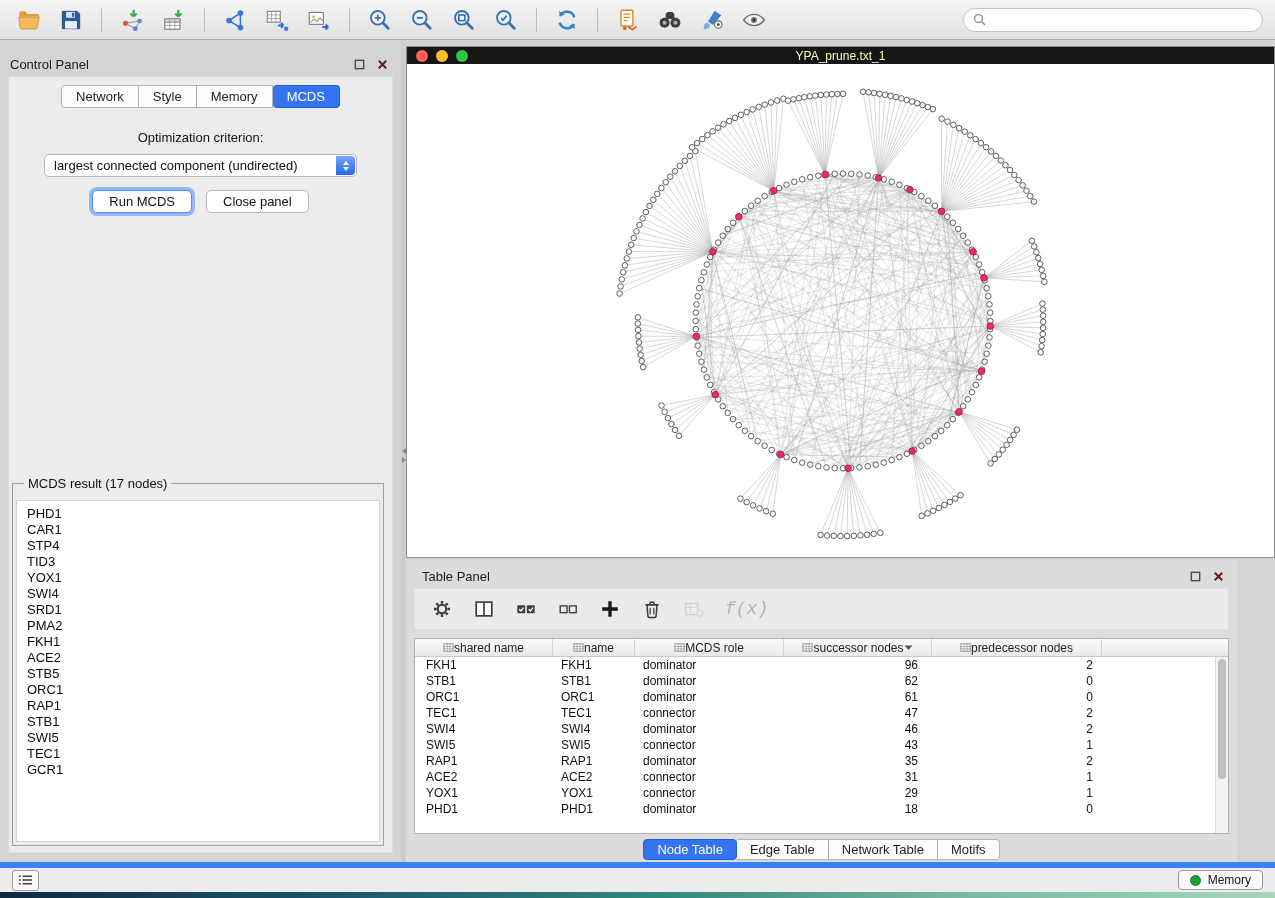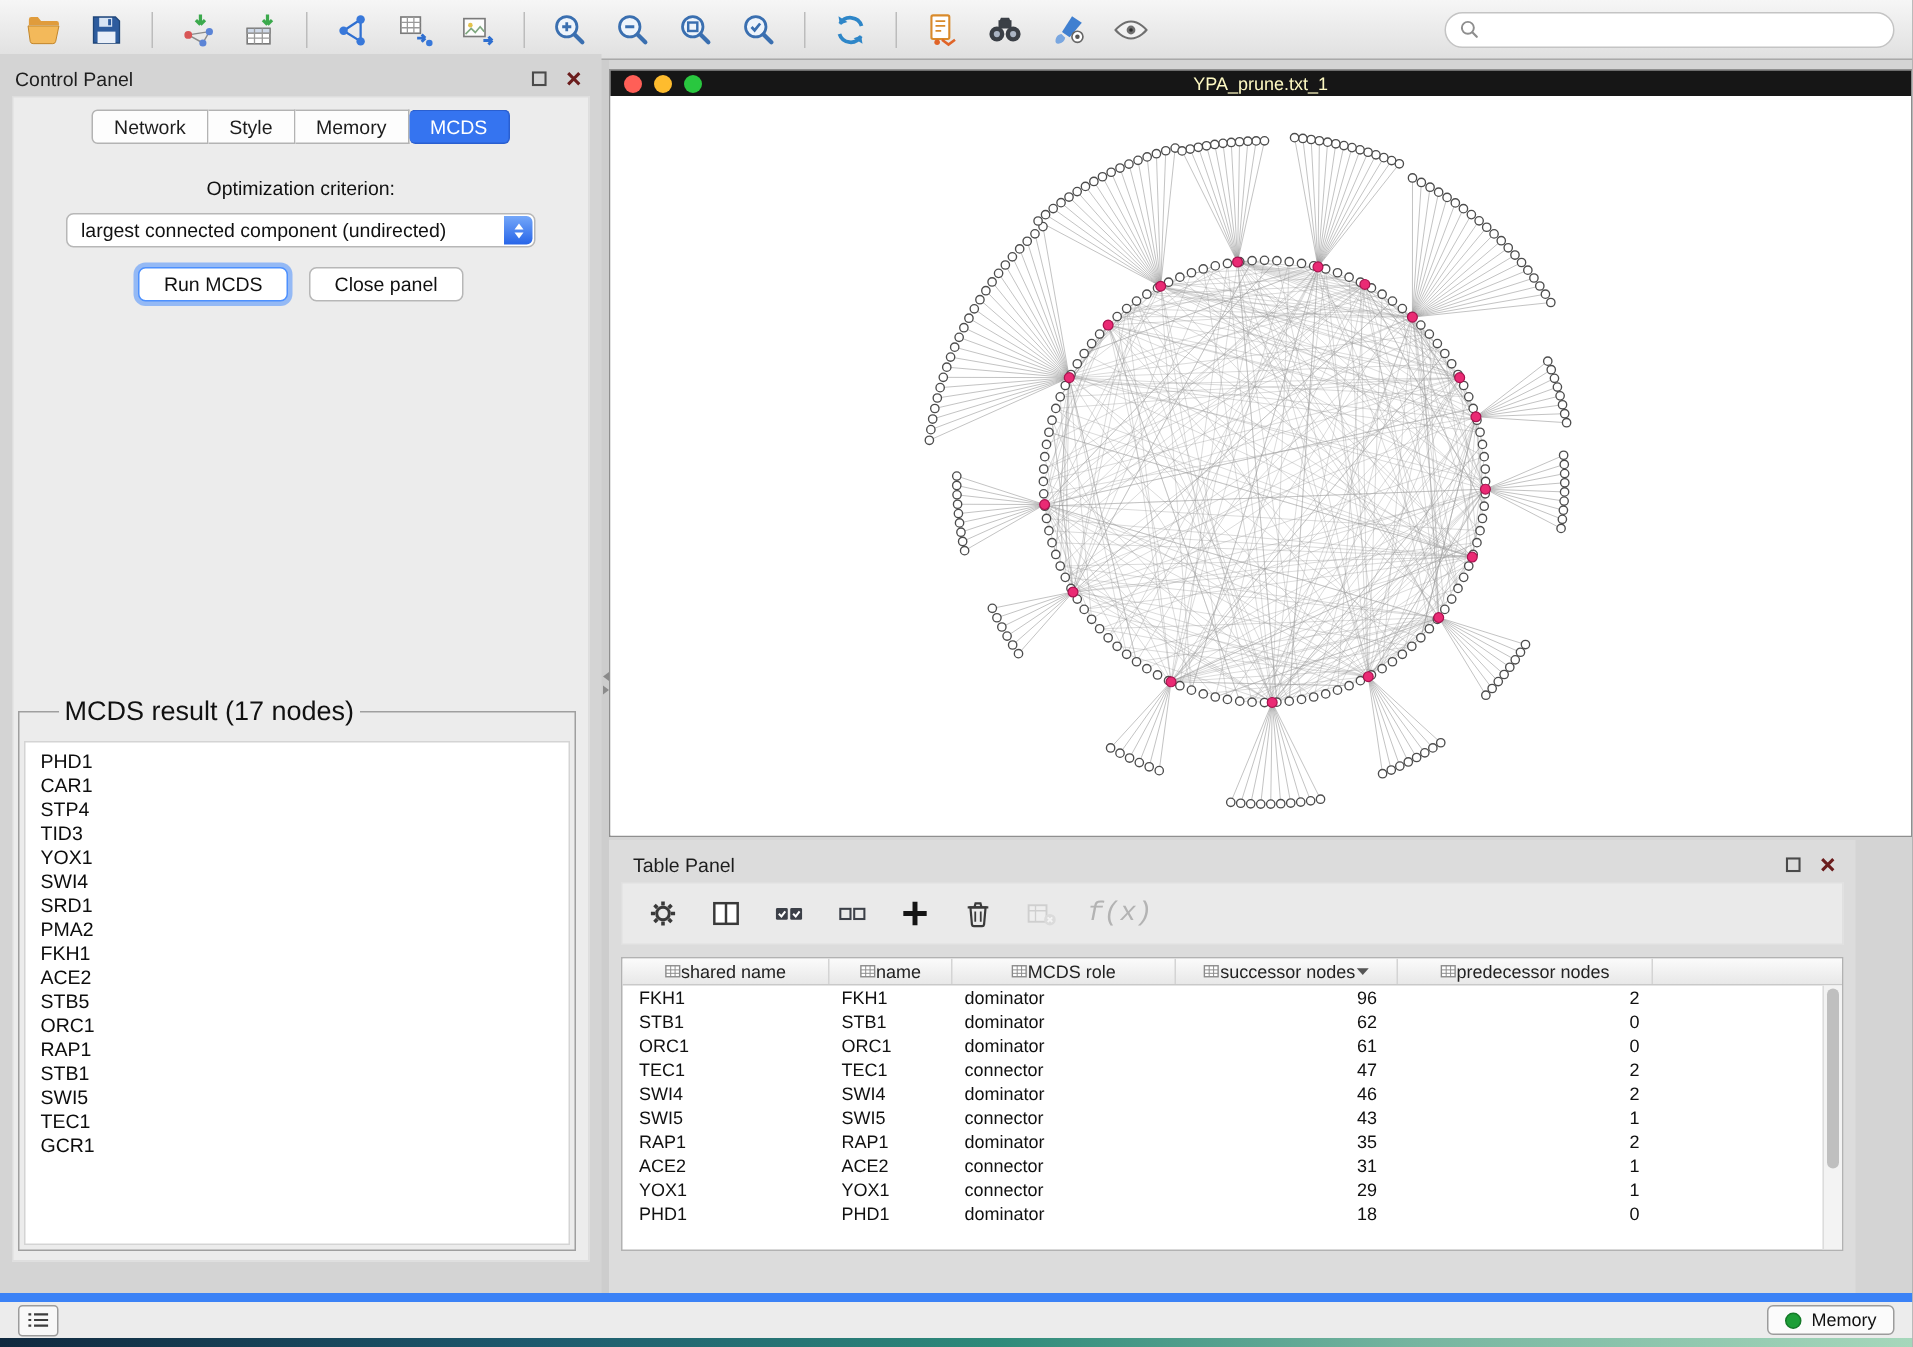--- a/index.html
+++ b/index.html
@@ -13,21 +13,21 @@
     display:flex;align-items:center;padding:0 12px;gap:8px}
   .tb-icon{width:34px;height:30px;display:flex;align-items:center;justify-content:center;border-radius:4px}
   .tb-icon svg{width:26px;height:26px}
   .tb-icon.disabled{opacity:.45}
   .tb-sep{width:1px;height:24px;background:#bcbcbc;margin:0 5px}
   #search-wrap{margin-left:auto;width:300px;height:24px;background:#fff;border:1px solid #c4c4c4;
     border-radius:12px;display:flex;align-items:center;padding:0 9px;gap:6px}
   #search-input{border:none;outline:none;flex:1;font-size:12px;background:transparent;color:#333}
 
   
-  #control-panel{position:absolute;left:0;top:36px;width:401px;height:822px;background:#d4d4d4}
+  #control-panel{position:absolute;left:0;top:48px;width:401px;height:822px;background:#d4d4d4}
   .panel-titlebar{display:flex;align-items:center;padding:7px 12px 0 10px;font-size:13px;color:#1d1d1d;height:26px}
   .panel-ctrls{margin-left:auto;display:flex;gap:9px;align-items:center}
   .mini-btn{width:14px;height:14px;display:flex;align-items:center;justify-content:center}
   .mini-btn svg{width:13px;height:13px}
   .cp-body{position:absolute;left:8px;right:8px;top:28px;bottom:17px;background:#ececec;border:1px solid #dedede}
   .cp-tabs{display:flex;justify-content:center;margin-top:8px}
   .cp-tab{font-size:13px;padding:3px 14px;background:#fdfdfd;border:1px solid #b3b3b3;border-left:none;color:#1d1d1d}
   .cp-tab:first-child{border-left:1px solid #b3b3b3;border-radius:4px 0 0 4px}
   .cp-tab:last-child{border-radius:0 4px 4px 0}
   .cp-tab.active{background:#3574f0;border-color:#2a5fd0;color:#fff;border-radius:4px}
@@ -37,21 +37,21 @@
   .dd-text{white-space:nowrap;overflow:hidden}
   .dd-stepper{position:absolute;right:1px;top:1px;bottom:1px;width:19px;border-radius:0 4px 4px 0;
     background:linear-gradient(#74a7f9,#2765e8);display:flex;flex-direction:column;align-items:center;justify-content:center;gap:2px}
   .dd-stepper i{width:0;height:0;border-left:3.5px solid transparent;border-right:3.5px solid transparent;display:block}
   .dd-stepper .up{border-bottom:4px solid #fff}
   .dd-stepper .dn{border-top:4px solid #fff}
   .btn-row{display:flex;justify-content:center;gap:14px;margin-top:13px}
   .mac-btn{font-family:inherit;font-size:13px;padding:3px 16px;background:#fff;border:1px solid #b7b7b7;border-radius:5px;color:#111}
   .mac-btn.focused{box-shadow:0 0 0 3px rgba(77,144,254,.55);border-color:#4d90fe}
   .result-box{position:absolute;left:3px;right:8px;top:399px;bottom:6px;border:1px solid #9f9f9f;padding:0;background:transparent}
-  .result-box legend{font-size:18px;margin-left:26px;padding:0 4px;color:#111}
+  .result-box legend{font-size:13px;margin-left:11px;padding:0 4px;color:#111}
   .result-list{position:absolute;left:3px;right:3px;top:9px;bottom:3px;background:#fff;border:1px solid #d4d4d4;
     overflow:hidden;padding:5px 0 0 10px}
   .mcds-item{font-size:13px;line-height:16px;color:#0d0d0d}
 
   
   #vsplit{position:absolute;left:401px;top:40px;width:5px;height:822px;background:#cdcdcd}
   .split-arrows{position:absolute;left:0;top:408px;display:flex;flex-direction:column;gap:3px;align-items:center;width:5px}
   .split-arrows i{width:0;height:0;border-top:3px solid transparent;border-bottom:3px solid transparent;display:block}
   .split-arrows .l{border-right:4px solid #8b8b8b}
   .split-arrows .r{border-left:4px solid #8b8b8b}
@@ -1331,20 +1331,26 @@
               <div class="tcell c-role">dominator</div>
               <div class="tcell c-succ num">18</div>
               <div class="tcell c-pred num">0</div>
               <div class="tcell"></div>
             </div>
           </div>
         <div class="vscroll">
             <div class="vthumb"></div>
           </div>
       </div>
+      <div class="tp-tabs">
+        <span class="tp-tab active">Node Table</span>
+        <span class="tp-tab">Edge Table</span>
+        <span class="tp-tab">Network Table</span>
+        <span class="tp-tab">Motifs</span>
+      </div>
     </div>
   </div>
 
   <div id="status-bar">
     <span class="list-btn">
       <svg width="15" height="12" viewBox="0 0 16 12">
           <path d="M1 2h2M5 2h10M1 6h2M5 6h10M1 10h2M5 10h10" stroke="#3d3d3d" stroke-width="1.5"></path>
         </svg>
     </span>
     <span id="memory-btn">

